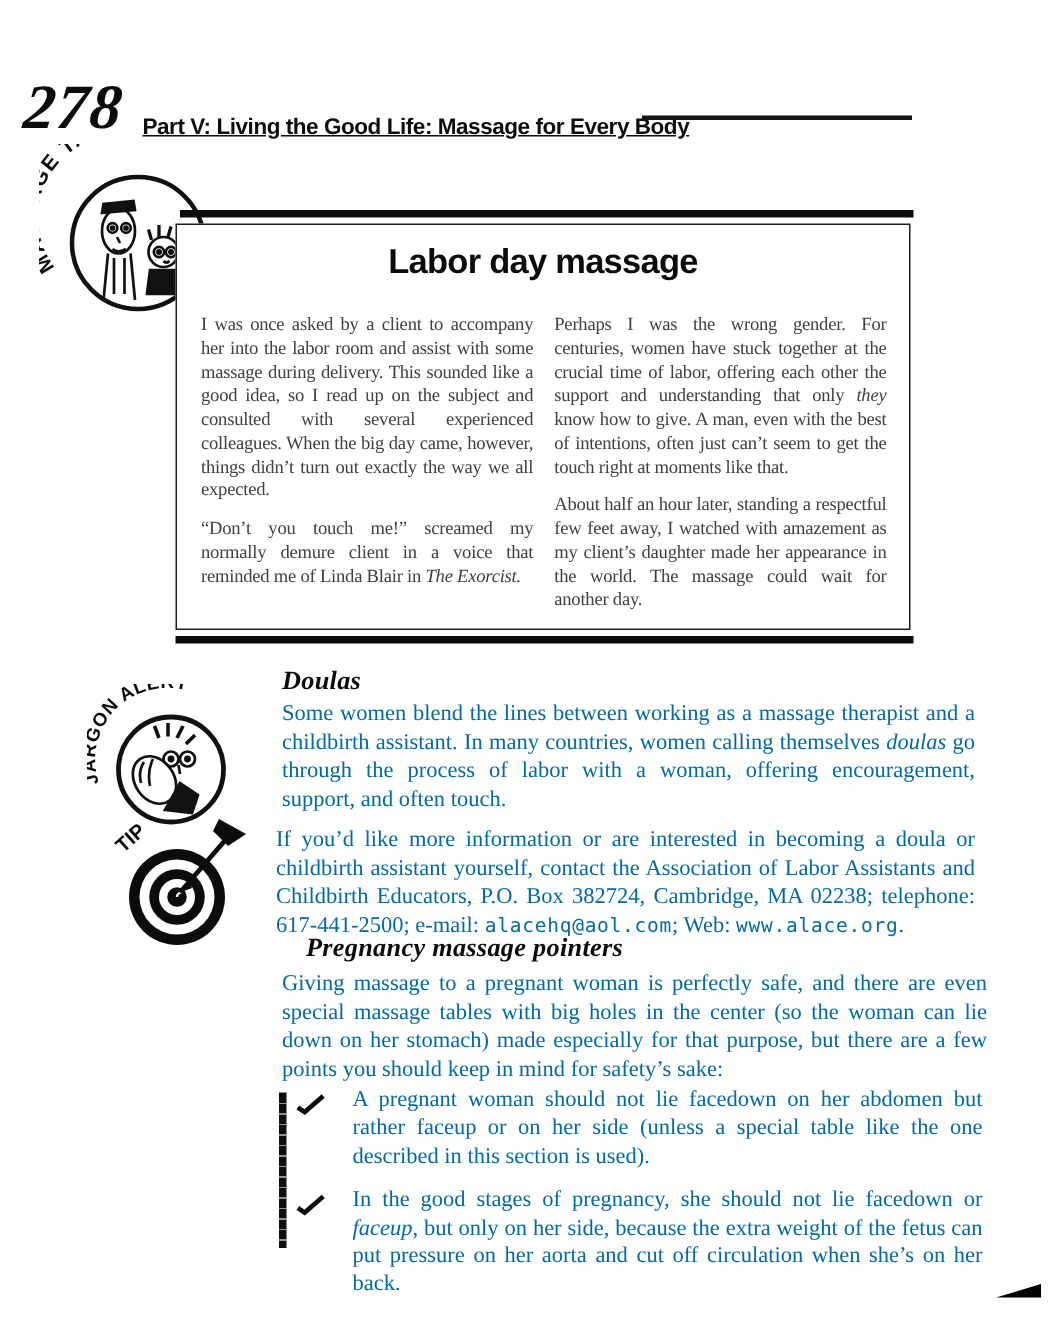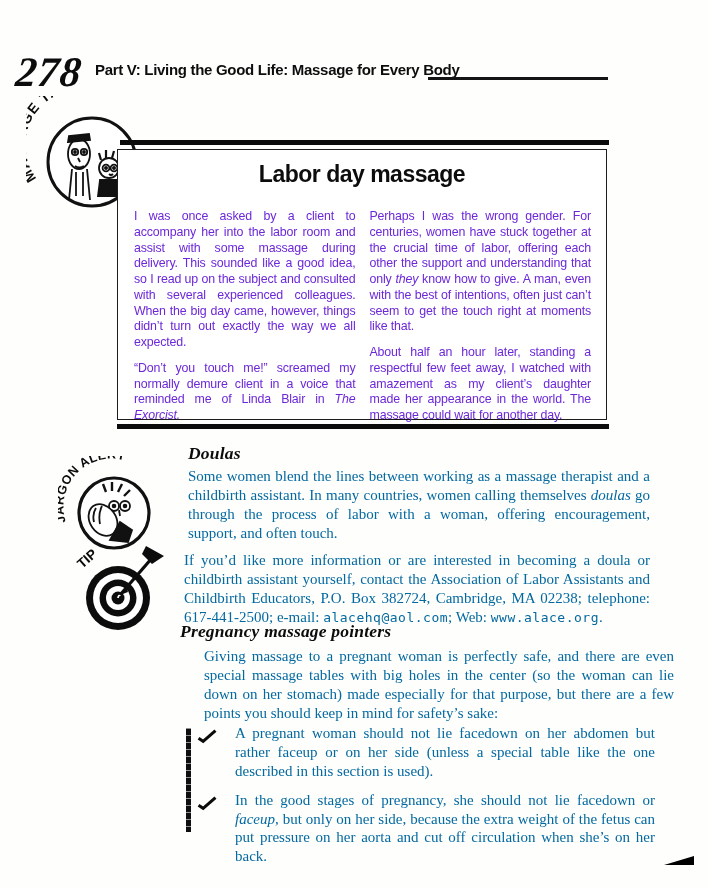--- a/index.html
+++ b/index.html
@@ -8,36 +8,36 @@
     font-family:"Liberation Serif",serif;color:#141414;overflow:hidden;
   }
   .abs{position:absolute;}
   
   .page-number{
     left:16px;top:48px;font-family:"Liberation Serif",serif;
     font-size:42px;font-weight:bold;font-style:italic;
     transform:skewX(-6deg);letter-spacing:1px;color:#0c0c0c;
   }
   .running-head{
-    left:95px;top:61px;font-family:"Liberation Sans",sans-serif;
-    font-size:15px;font-weight:bold;letter-spacing:-0.3px;color:#0d0d0d;
+    left:95px;top:76px;font-family:"Liberation Sans",sans-serif;
+    font-size:15px;font-weight:bold;letter-spacing:-0.3px;color:#0d0d0d;text-decoration:underline;
   }
   .header-rule{left:428px;top:77px;width:180px;height:2.5px;background:#141414;}
   
   .sidebar{left:117px;top:140px;width:492px;height:289px;}
   .sb-bar-top{position:absolute;top:0;left:3px;right:0;height:5px;background:#0b0b0b;}
   .sb-bar-bottom{position:absolute;bottom:0;left:0;right:0;height:5px;background:#0b0b0b;}
   .sb-inner{position:absolute;top:9px;left:0;right:2px;bottom:9px;border:1.5px solid #1d1d1d;background:#fff;}
   .sb-title{
     text-align:center;margin:11px 0 21px 0;font-family:"Liberation Sans",sans-serif;
     font-size:23px;font-weight:bold;letter-spacing:-0.5px;color:#0c0c0c;
   }
   .sb-cols{display:flex;gap:14px;padding:0 15px 0 16px;}
-  .sb-col{flex:1;font-family:Liberation Sans, sans-serif;font-size:12.4px;
-    line-height:1.27;text-align:justify;letter-spacing:-0.15px;color:#6d28d9;}
+  .sb-col{flex:1;font-family:Liberation Serif, serif;font-size:12.4px;
+    line-height:1.27;text-align:justify;letter-spacing:-0.15px;color:#404040;}
   .sb-col p{margin:0 0 10px 0;}
   
   .body-par{font-size:15px;line-height:1.26;text-align:justify;color:#0369a1;}
   .sec-head{
     font-family:"Liberation Serif",serif;font-weight:bold;font-style:italic;
     font-size:17.5px;letter-spacing:0.2px;color:#0c0c0c;
   }
   .mono{font-family:"DejaVu Sans Mono",monospace;font-size:13px;letter-spacing:0.5px;}
   i{font-style:italic;margin-top:12px;}
   
@@ -157,22 +157,22 @@
     <line x1="50" y1="53" x2="82" y2="16" stroke="#0c0c0c" stroke-width="3.2"></line>
     <polygon points="76,4 94,14 82,22 72,12" fill="#0c0c0c"></polygon>
     <polygon points="50,53 56,44 58,50" fill="#0c0c0c"></polygon>
   </svg>
 </div>
 
 <div class="abs body-par" style="left:184px;top:551px;width:466px;">
   <span>If you’d like more information or are interested in becoming a doula or childbirth assistant yourself, contact the Association of Labor Assistants and Childbirth Educators, P.O. Box 382724, Cambridge, MA 02238; telephone: 617-441-2500; e-mail: </span><span class="mono">alacehq@aol.com</span><span>; Web: </span><span class="mono">www.alace.org</span><span>.</span>
 </div>
 
-<div class="abs sec-head" style="left:180px;top:621px;text-align:center;">Pregnancy massage pointers</div>
-<div class="abs body-par" style="left:188px;top:647px;width:470px;margin-left:16px;">Giving massage to a pregnant woman is perfectly safe, and there are even special massage tables with big holes in the center (so the woman can lie down on her stomach) made especially for that purpose, but there are a few points you should keep in mind for safety’s sake:</div>
+<div class="abs sec-head" style="left:204px;top:621px;text-align:center;">Pregnancy massage pointers</div>
+<div class="abs body-par" style="left:188px;top:647px;width:470px;">Giving massage to a pregnant woman is perfectly safe, and there are even special massage tables with big holes in the center (so the woman can lie down on her stomach) made especially for that purpose, but there are a few points you should keep in mind for safety’s sake:</div>
 
 <div class="abs bullet-bar"></div>
 <div class="abs bullets">
   <div class="bullet">
     <svg class="check" width="20" height="16" viewBox="0 0 26 20">
       <path d="M2,13 L8,17 L24,3" stroke="#0c0c0c" stroke-width="4" fill="none"></path>
     </svg>
     <div class="bullet-text body-par">
       <span>A pregnant woman should not lie facedown on her abdomen but rather faceup or on her side (unless a special table like the one described in this section is used).</span><i></i><span></span>
     </div>

